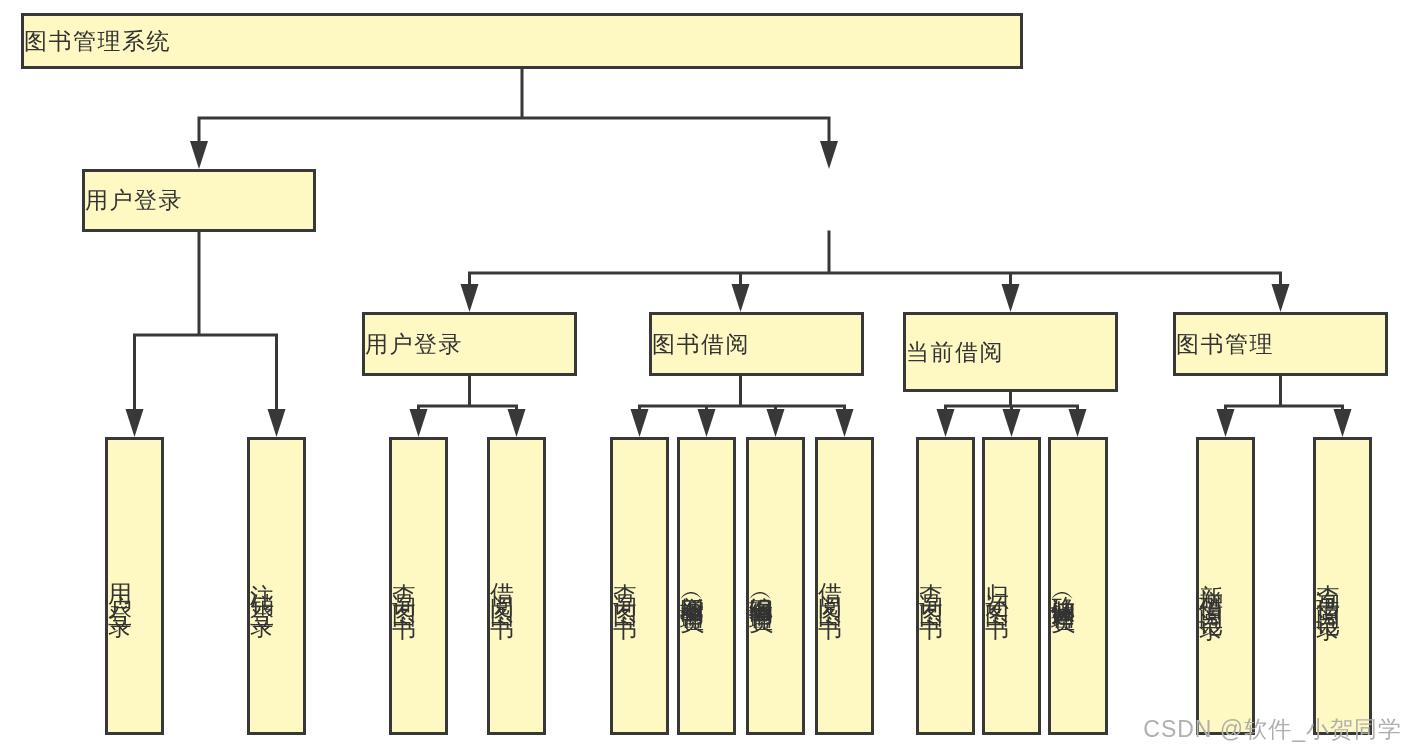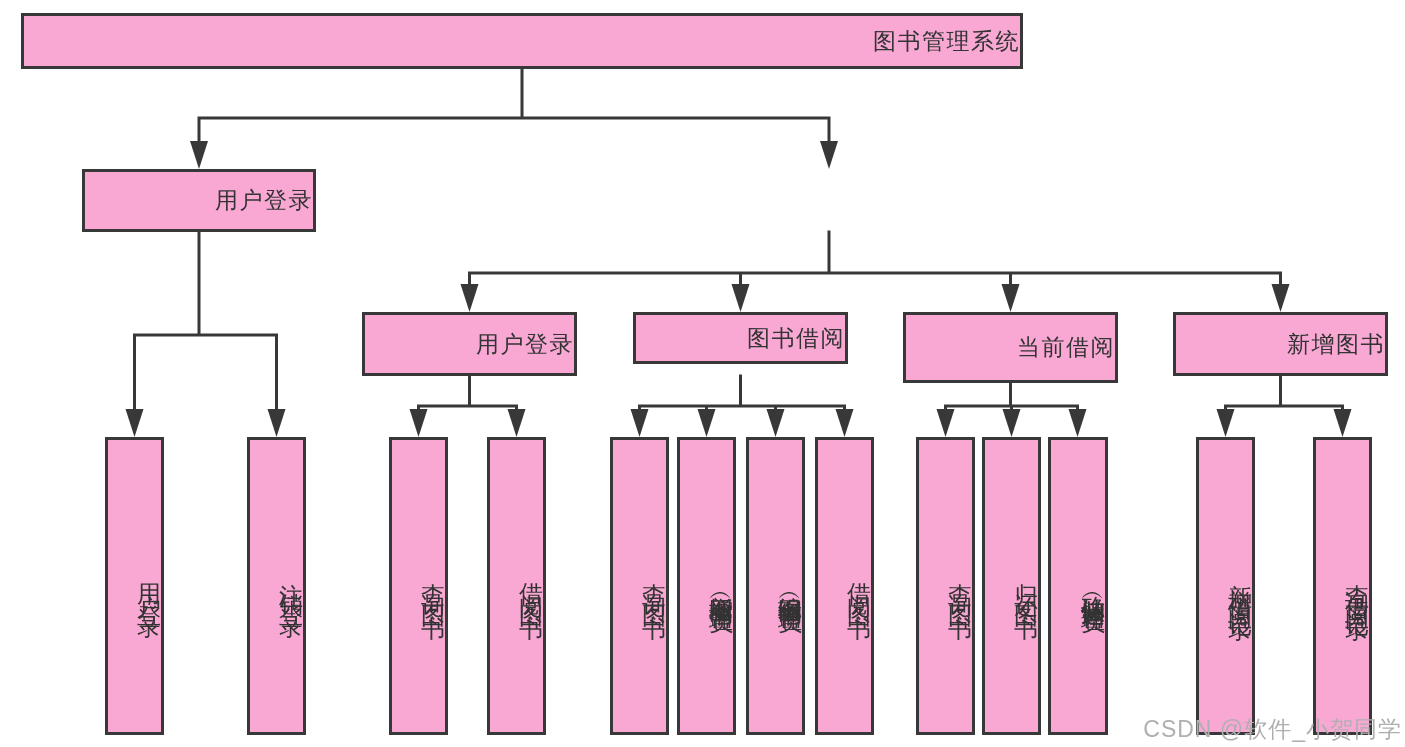--- a/index.html
+++ b/index.html
@@ -16,24 +16,24 @@
     overflow:hidden;
     font-family:"Liberation Sans", sans-serif;
   }
   #connectors{
     position:absolute;left:0;top:0;z-index:1;
   }
   .node{
     position:absolute;
     box-sizing:border-box;
     border:3px solid var(--line);
-    background:#f9a8d4;
+    background:#fef9c3;
     display:flex;
     align-items:center;
-    justify-content:flex-end;
+    justify-content:flex-start;
     z-index:2;
   }
   .hlabel{
     font-size:23px;
     color:var(--text);
     letter-spacing:1.5px;
     white-space:nowrap;
   }
   .vlabel{
     writing-mode:vertical-rl;
@@ -86,28 +86,28 @@
     <span class="hlabel">图书管理系统</span>
   </div>
 
   <div class="node" style="left:82px;top:169px;width:234px;height:63px">
     <span class="hlabel">用户登录</span>
   </div>
 
   <div class="node" style="left:362px;top:312px;width:215px;height:64px">
     <span class="hlabel">用户登录</span>
   </div>
-  <div class="node" style="left:633px;top:312px;width:215px;height:52px">
+  <div class="node" style="left:649px;top:312px;width:215px;height:64px">
     <span class="hlabel">图书借阅</span>
   </div>
-  <div class="node" style="left:903px;top:312px;width:215px;height:71px">
+  <div class="node" style="left:903px;top:312px;width:215px;height:80px">
     <span class="hlabel">当前借阅</span>
   </div>
   <div class="node" style="left:1173px;top:312px;width:215px;height:64px">
-    <span class="hlabel">新增图书</span>
+    <span class="hlabel">图书管理</span>
   </div>
 
   <div class="node" style="left:105px;top:437px;width:59px;height:298px">
     <span class="vlabel" style="letter-spacing: 11px;">用户登录</span>
   </div>
   <div class="node" style="left:247px;top:437px;width:59px;height:298px">
     <span class="vlabel" style="letter-spacing: 11px;">注销登录</span>
   </div>
 
   <div class="node" style="left:389px;top:437px;width:59px;height:298px">

